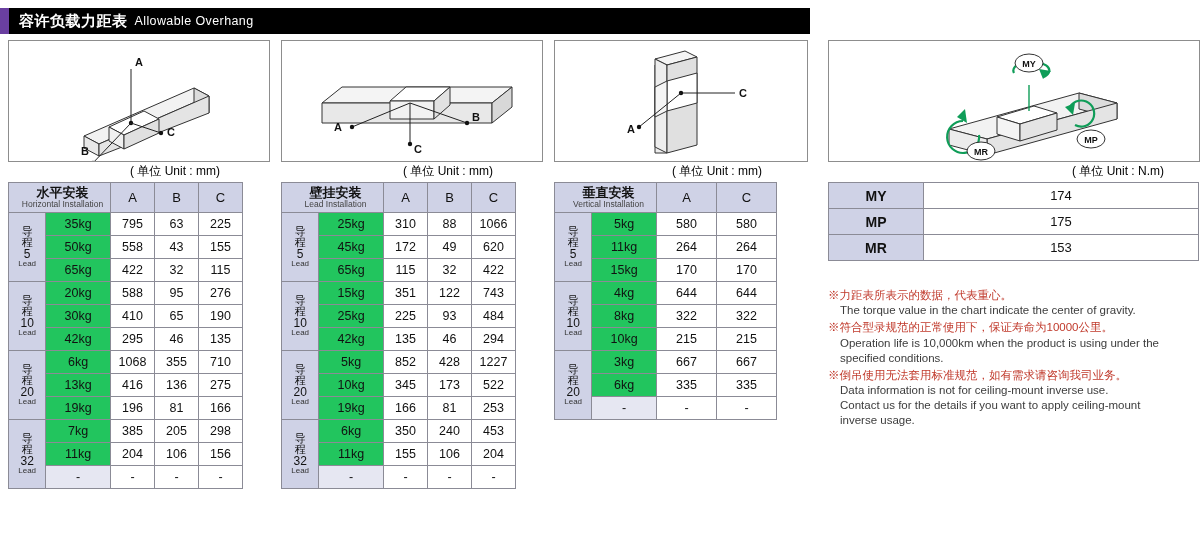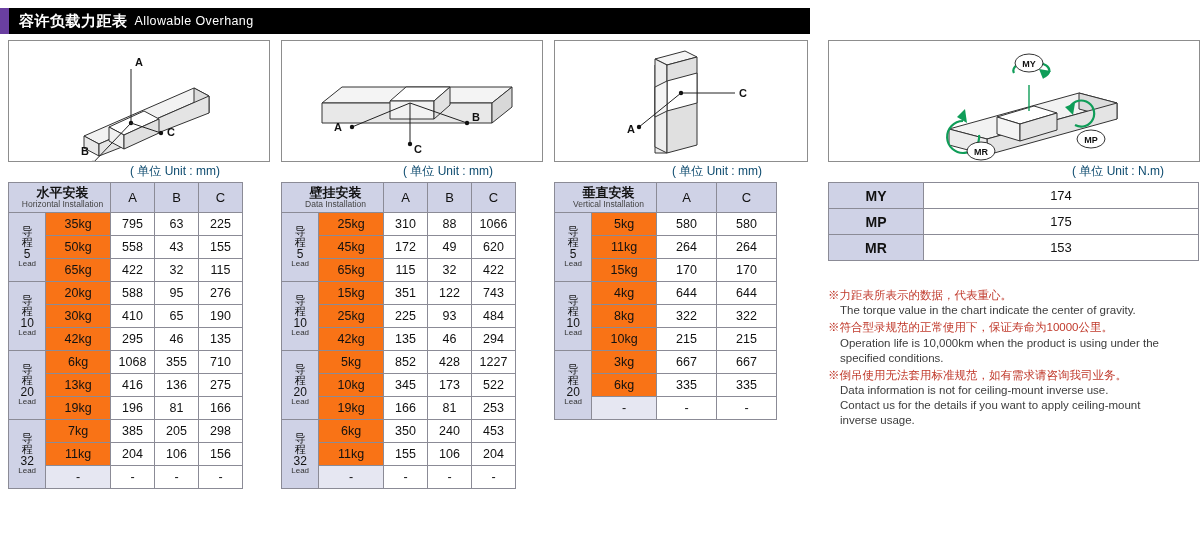--- a/index.html
+++ b/index.html
@@ -47,21 +47,21 @@
 
   
   .figbox {
     position: absolute;
     border: 1px solid #8d8d8d;
     background: #ffffff;
   }
   .unit-label {
     position: absolute;
     font-size: 12px;
-    color: #0c4a6e;
+    color: #000000;
     white-space: nowrap;
   }
 
   
   table.spec {
     position: absolute;
     border-collapse: collapse;
     font-size: 12.5px;
     background: #fff;
   }
@@ -89,21 +89,21 @@
   .lead-cell {
     background: #cfd2e6;
     font-size: 11px;
     line-height: 1.0;
     width: 30px;
     font-weight: bold;
   }
   .lead-cell .lw { display: block; font-size: 11px; }
   .lead-cell .ln { display: block; font-size: 12px; }
   .lead-cell .le { display: block; font-size: 8px; font-weight: normal; color: #333; }
-  .kg-cell { background: #f97316; font-size: 12.5px; }
+  .kg-cell { background: #22c55e; font-size: 12.5px; }
   .val-cell { background: #ffffff; }
   .dash-row td { background: #e6e7f2; }
   .dash-row td.val-cell { background: #ffffff; }
 
   
   table.moment {
     position: absolute;
     border-collapse: collapse;
     font-size: 13px;
   }
@@ -358,21 +358,21 @@
             <td class="val-cell" style="width: 44px;">-</td>
             <td class="val-cell" style="width: 44px;">-</td>
           </tr>
         </tbody>
       </table>
       <table class="spec" style="left: 281px; top: 182px;">
         <thead>
           <tr>
             <th class="hdr-cell hdr-cell-title" colspan="2" style="width: 102px; height: 30px;">
               <span class="cn">壁挂安装</span>
-              <span class="en">Data Installation</span>
+              <span class="en">Lead Installation</span>
             </th>
             <th class="hdr-cell" style="width: 44px;">A</th>
             <th class="hdr-cell" style="width: 44px;">B</th>
             <th class="hdr-cell" style="width: 44px;">C</th>
           </tr>
         </thead>
         <tbody>
           <tr>
             <td class="lead-cell" rowspan="3">
               <span class="lw">导</span>

